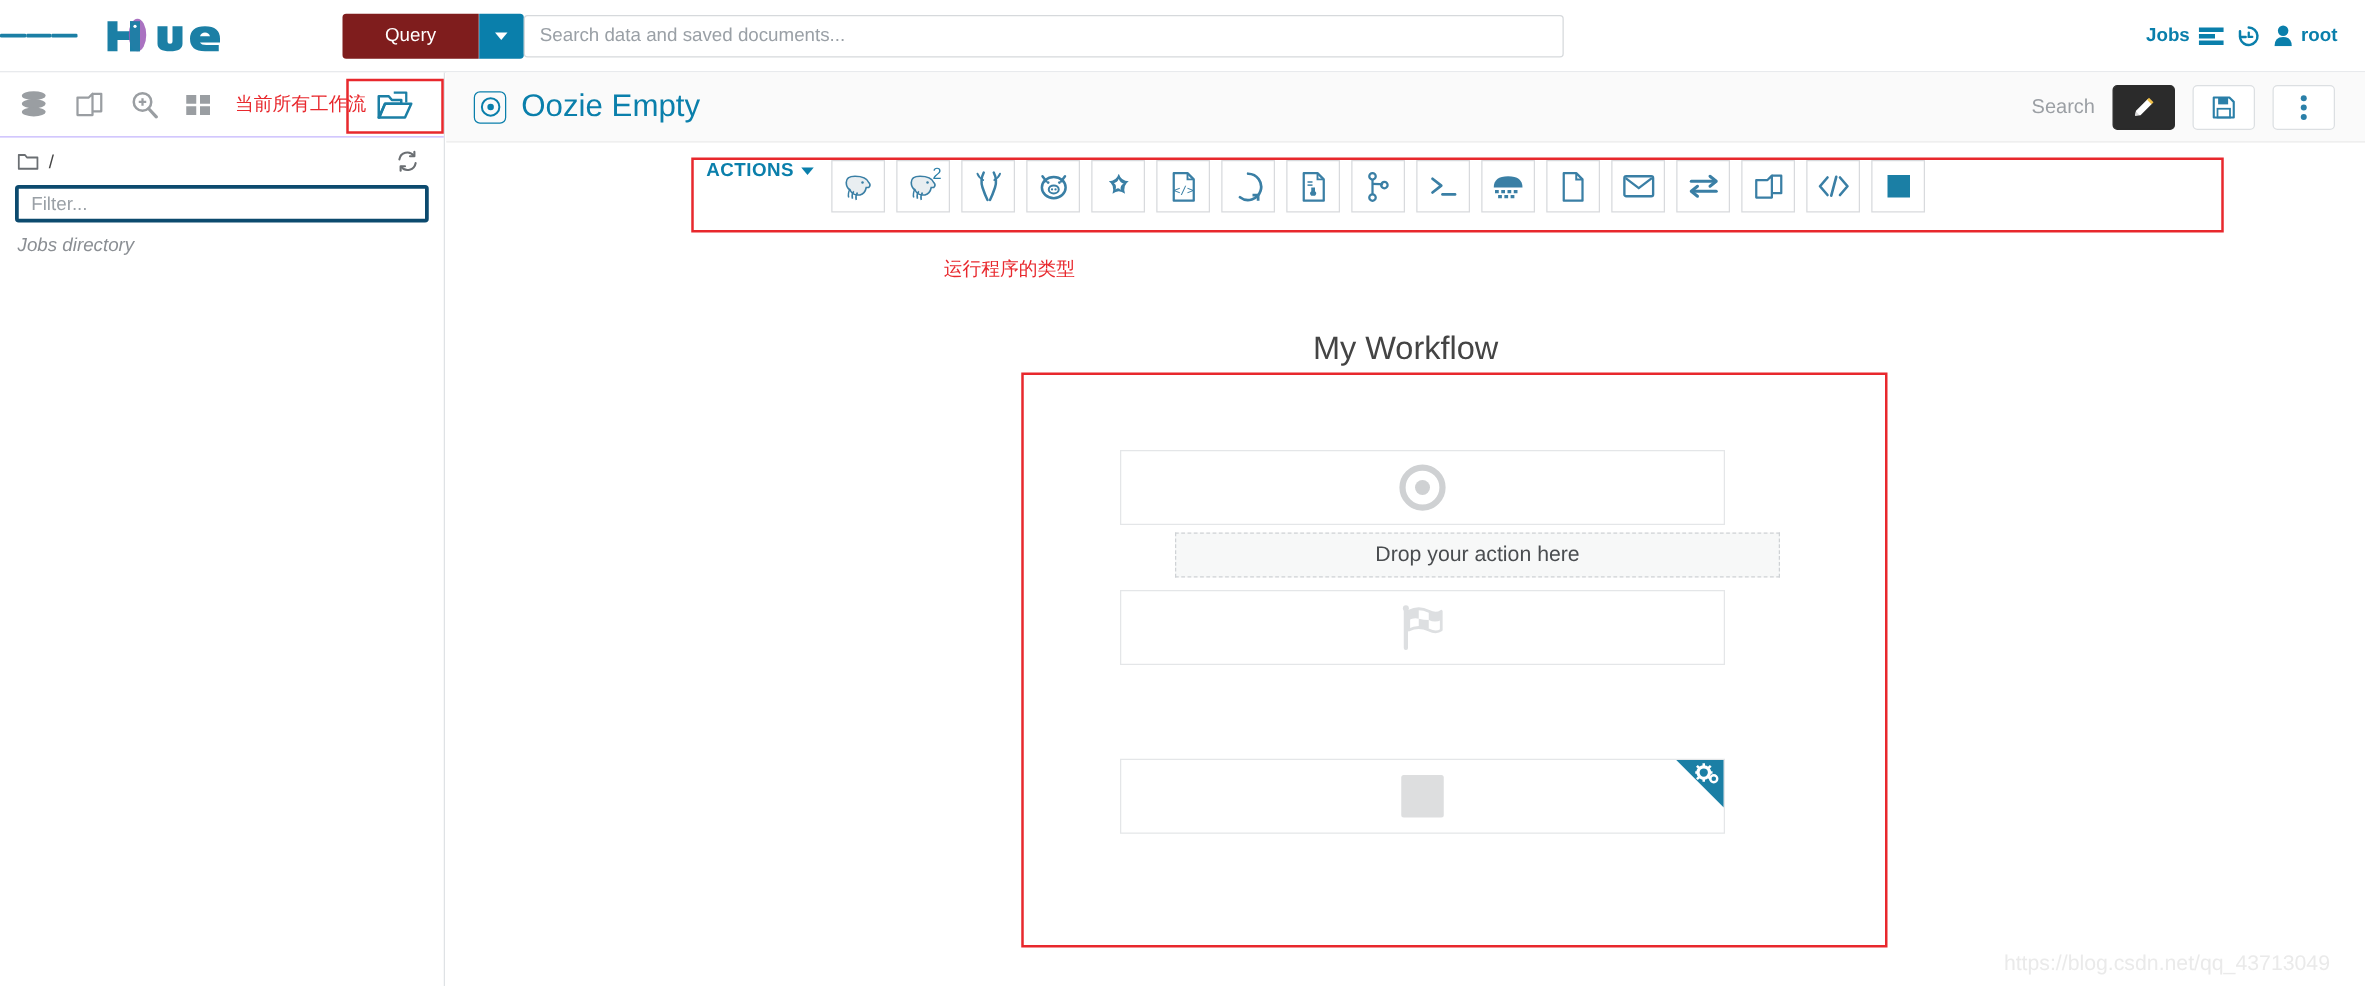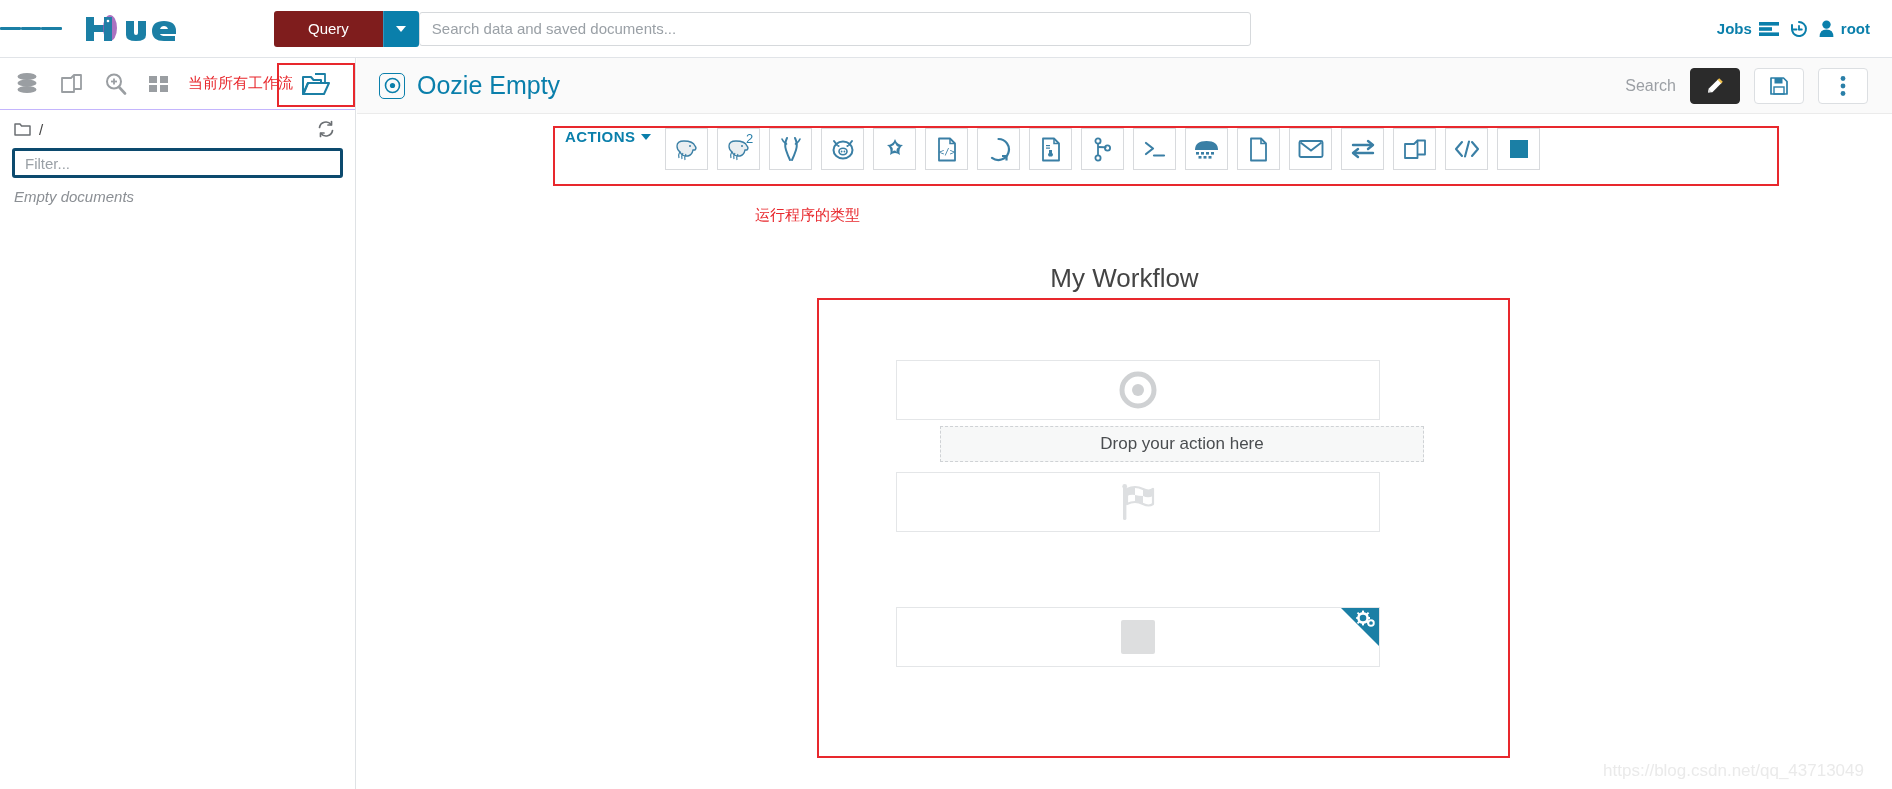--- a/index.html
+++ b/index.html
@@ -257,21 +257,21 @@
           <path d="M14.5 1.5 L14.5 5 L11 5" fill="none" stroke="#6b6f73" stroke-width="1.7" stroke-linecap="round" stroke-linejoin="round"></path>
           <path d="M3.5 16.5 L3.5 13 L7 13" fill="none" stroke="#6b6f73" stroke-width="1.7" stroke-linecap="round" stroke-linejoin="round"></path>
         </svg>
       </div>
     </div>
 
     <div class="sb-filter-wrap">
       <input class="sb-filter" type="text" placeholder="Filter..." style="">
     </div>
 
-    <div class="sb-empty">Empty documents</div>
+    <div class="sb-empty">Jobs directory</div>
   </div>
 
   <div class="main">
 
     <div class="page-head">
       <div class="page-title">
         <span class="title-ico">
           <svg width="17" height="17" viewBox="0 0 17 17">
             <circle cx="8.5" cy="8.5" r="7" fill="none" stroke="#0a7fab" stroke-width="1.6"></circle>
             <circle cx="8.5" cy="8.5" r="2.6" fill="#0a7fab"></circle>

